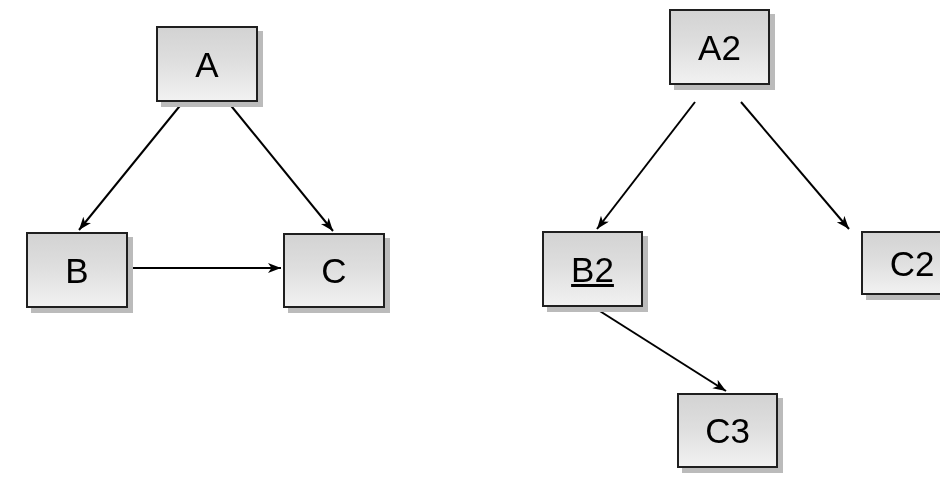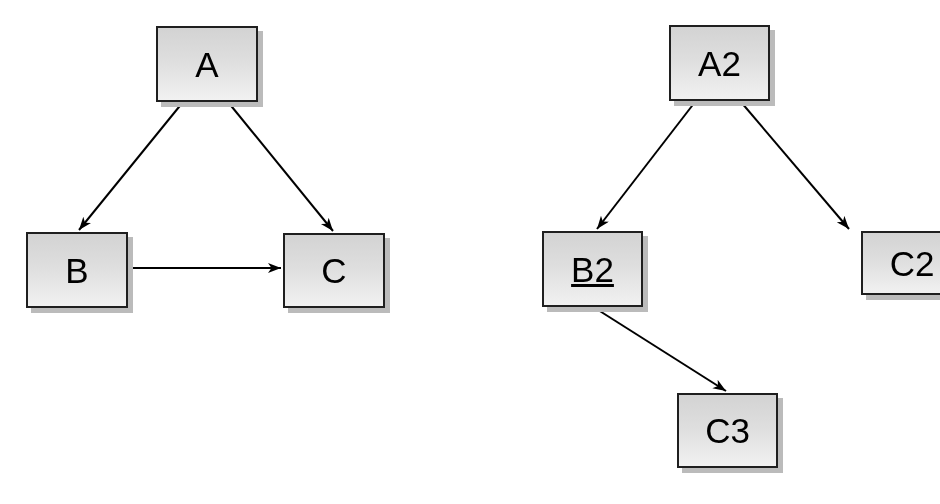--- a/index.html
+++ b/index.html
@@ -66,21 +66,21 @@
   <div id="nodes-layer">
       <div class="node" style="left: 156px; top: 26px; width: 102px; height: 76px;">
         <span class="node-label">A</span>
       </div>
       <div class="node" style="left: 26px; top: 232px; width: 102px; height: 76px;">
         <span class="node-label">B</span>
       </div>
       <div class="node" style="left: 283px; top: 233px; width: 102px; height: 75px;">
         <span class="node-label">C</span>
       </div>
-      <div class="node" style="left: 669px; top: 25px; width: 101px; height: 76px;">
+      <div class="node" style="left: 669px; top: 9px; width: 101px; height: 76px;">
         <span class="node-label">A2</span>
       </div>
       <div class="node" style="left: 542px; top: 231px; width: 101px; height: 76px; text-decoration: underline;">
         <span class="node-label">B2</span>
       </div>
       <div class="node" style="left: 827px; top: 231px; width: 102px; height: 64px; margin-left: 34px;">
         <span class="node-label">C2</span>
       </div>
       <div class="node" style="left: 677px; top: 393px; width: 101px; height: 75px;">
         <span class="node-label">C3</span>

